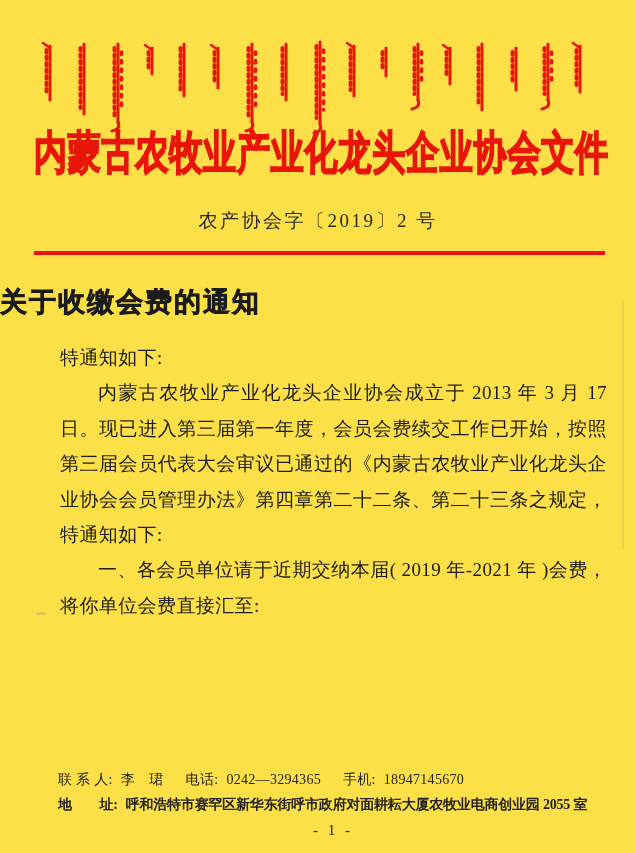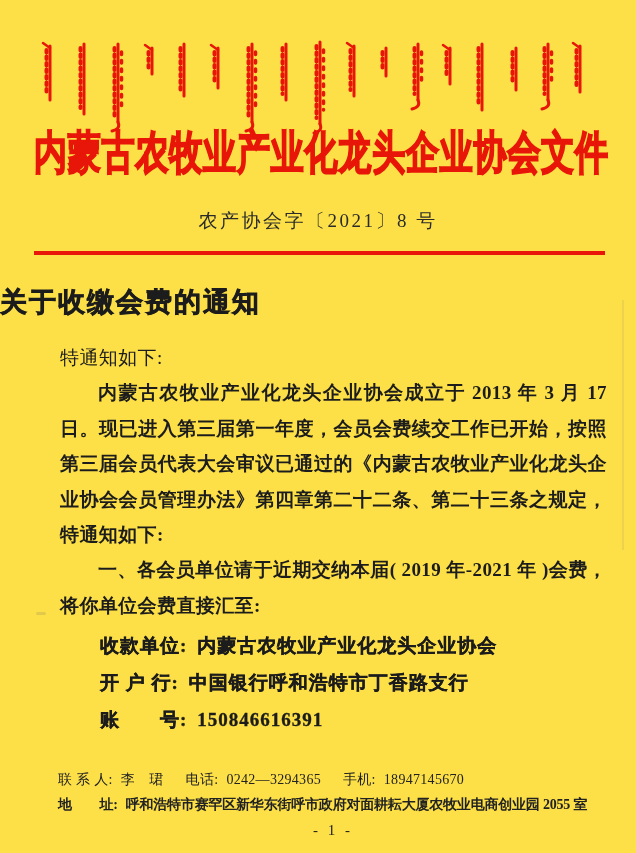--- a/index.html
+++ b/index.html
@@ -25,21 +25,21 @@
   .notice-title{
     position:absolute;top:284px;left:0;width:100%;margin:0;
     text-align:left;font-size:27px;font-weight:bold;letter-spacing:2px;
     -webkit-text-stroke:0.7px #1c1c1c;
   }
   .body{
     position:absolute;top:340px;left:60px;width:547px;
     font-size:19px;line-height:35.4px;letter-spacing:0.4px;text-align:justify;
   }
   .body p{margin:0;}
-  .para{text-indent:2em;font-weight:bold;}
+  .para{text-indent:2em;}
   .bank{margin-top:4px;padding-left:40px;font-weight:bold;line-height:37px;
         letter-spacing:1px;-webkit-text-stroke:0.35px #1c1c1c;}
   .bank-label{margin-right:10px;}
   .footer{position:absolute;top:768px;left:58px;right:28px;
           font-size:14px;line-height:23px;letter-spacing:0.3px;color:#222;}
   .footer .lbl{margin-right:8px;margin-top:44px;}
   .footer .gap{margin-right:22px;}
   .address-line{margin-top:2px;letter-spacing:-0.2px;font-weight:bold;}
   .page-no{margin-top:3px;text-align:center;font-size:15px;letter-spacing:3px;}
   .scan-streak{position:absolute;right:12px;top:300px;width:2px;height:250px;
@@ -100,42 +100,31 @@
       <path d="M506.5 14 V60" stroke="#e81608" stroke-width="4" fill="none" stroke-linecap="round" stroke-dasharray="2.5 4"></path>
       <path d="M510 66 q3 7 -6 9" stroke="#e81608" stroke-width="3" fill="none" stroke-linecap="round"></path>
       <path d="M513.5 18 V52" stroke="#e81608" stroke-width="3.5" fill="none" stroke-linecap="round" stroke-dasharray="2.5 6"></path>
       <path d="M542 12 V58" stroke="#e81608" stroke-width="3" fill="none" stroke-linecap="round"></path>
       <path d="M538.5 16 V52" stroke="#e81608" stroke-width="4" fill="none" stroke-linecap="round" stroke-dasharray="2.5 4"></path>
       <path d="M542 14 l-7 -5" stroke="#e81608" stroke-width="2.5" fill="none" stroke-linecap="round"></path>
     </svg>
 
   <div class="org-title">内蒙古农牧业产业化龙头企业协会文件</div>
 
-  <div class="doc-no">农产协会字〔2021〕8 号</div>
+  <div class="doc-no">农产协会字〔2019〕2 号</div>
 
   <div class="red-rule"></div>
 
   <h1 class="notice-title">关于收缴会费的通知</h1>
 
   <div class="body">
     <p class="salutation">特通知如下:</p>
     <p class="para">内蒙古农牧业产业化龙头企业协会成立于 2013 年 3 月 17 日。现已进入第三届第一年度，会员会费续交工作已开始，按照第三届会员代表大会审议已通过的《内蒙古农牧业产业化龙头企业协会会员管理办法》第四章第二十二条、第二十三条之规定，特通知如下:</p>
     <p class="para">一、各会员单位请于近期交纳本届( 2019 年-2021 年 )会费，将你单位会费直接汇至:</p>
 
-    <div class="bank">
-      <div>
-        <span class="bank-label">收款单位:</span><span>内蒙古农牧业产业化龙头企业协会</span>
-      </div>
-      <div>
-        <span class="bank-label">开 户 行:</span><span>中国银行呼和浩特市丁香路支行</span>
-      </div>
-      <div>
-        <span class="bank-label">账　　号:</span><span>150846616391</span>
-      </div>
-    </div>
   </div>
 
   <div class="footer">
     <div class="contact-line">
       <span class="lbl">联 系 人:</span><span class="gap">李　珺</span><span class="lbl">电话:</span><span class="gap">0242—3294365</span><span class="lbl">手机:</span><span>18947145670</span>
     </div>
     <div class="address-line">
       <span class="lbl">地　　址:</span><span>呼和浩特市赛罕区新华东街呼市政府对面耕耘大厦农牧业电商创业园 2055 室</span>
     </div>
     <div class="page-no">- 1 -</div>

